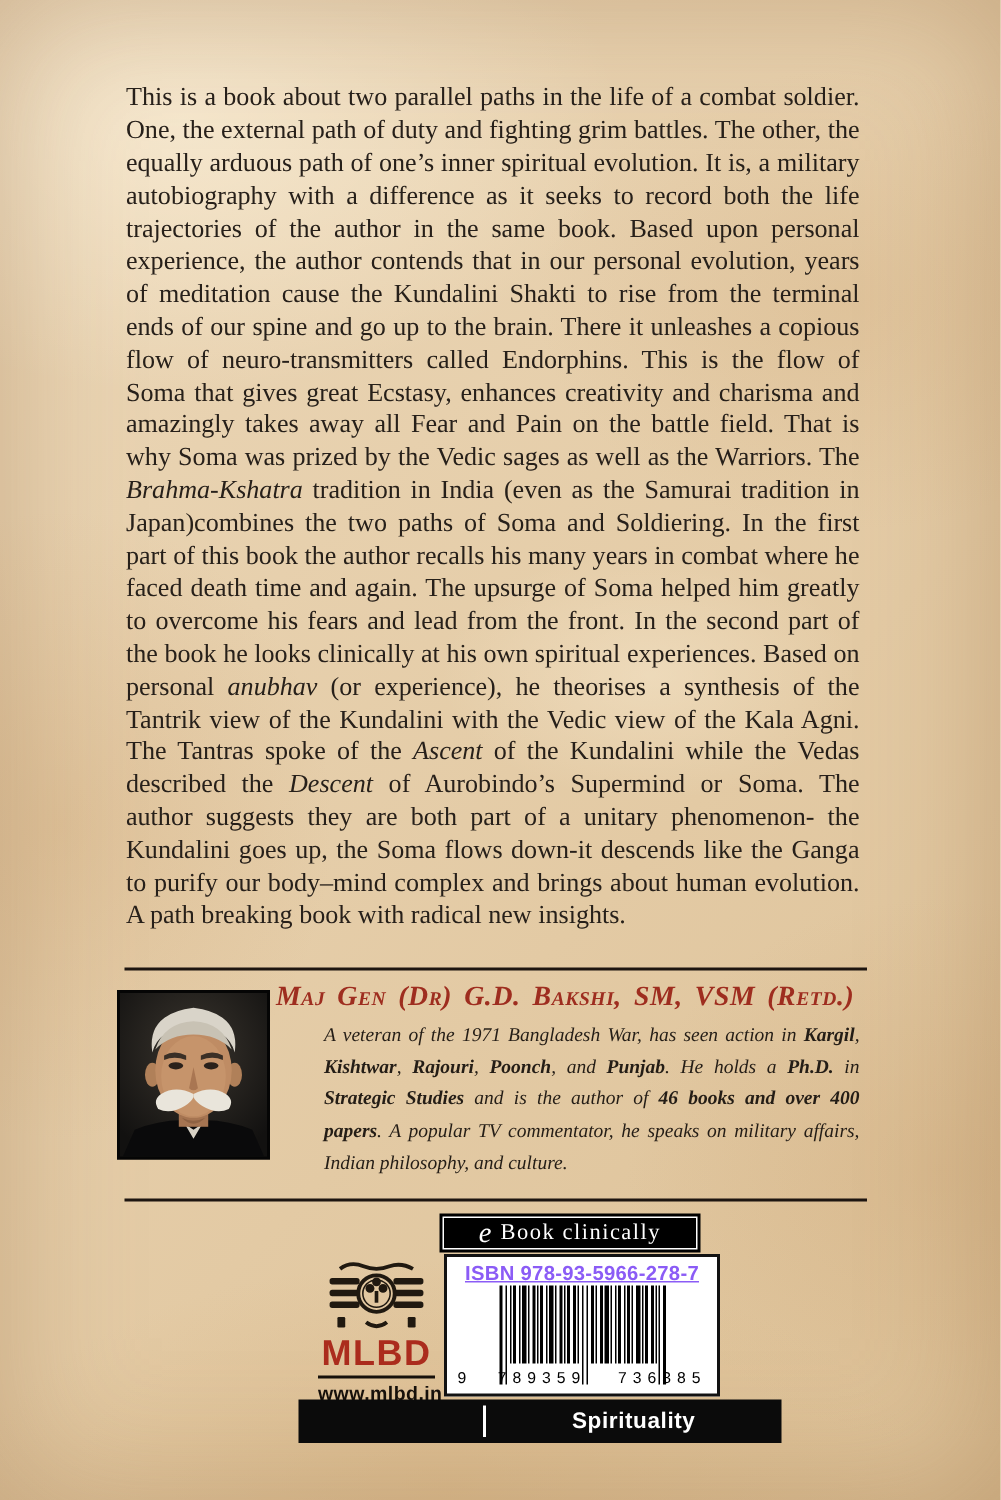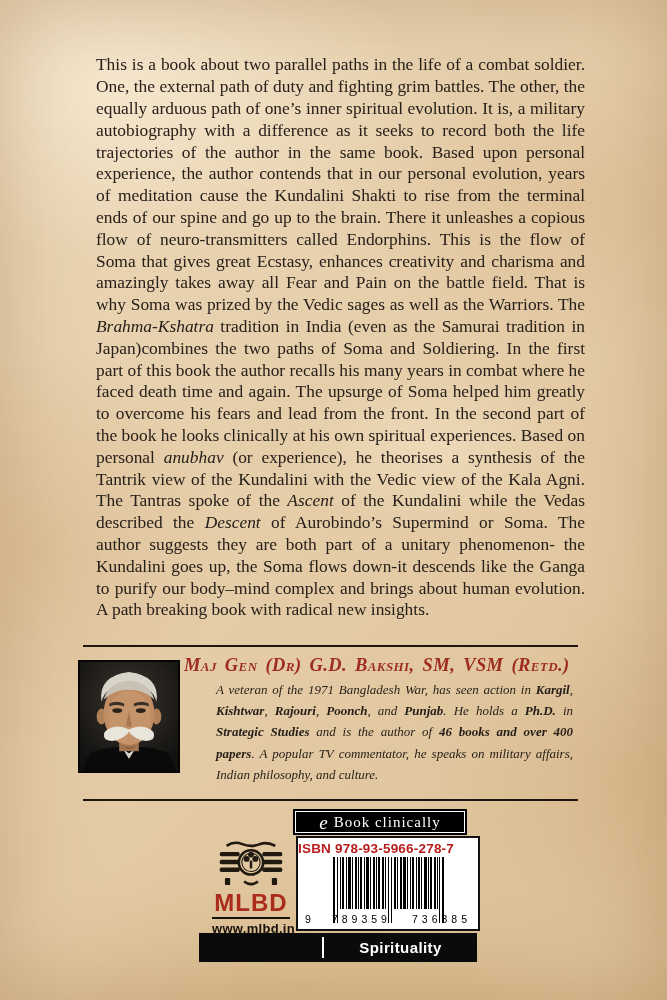--- a/index.html
+++ b/index.html
@@ -19,21 +19,20 @@
       linear-gradient(135deg,#ecd8b9 0%, #e3caa4 60%, #dcc096 100%);
     box-shadow: inset 0 0 90px rgba(150,108,62,0.38);
     overflow:hidden;
   }
   
   .synopsis{
     position:absolute;left:84px;top:37px;width:489px;
     font-size:17.4px;line-height:21.8px;
     text-align:justify;text-justify:inter-word;
     color:#27201a;
-    margin-left:12px;
   }
   .synopsis .it{font-style:italic;}
   
   .rule{position:absolute;left:83px;width:495px;height:2px;background:#1d1510;}
   .rule-top{top:645px;}
   .rule-bottom{top:799px;}
   .photo{
     position:absolute;left:78px;top:660px;width:102px;height:113px;
     background:#0e0d0c;border:2px solid #050505;box-sizing:border-box;
   }
@@ -60,22 +59,23 @@
     color:#fff;font-size:15px;letter-spacing:1px;
   }
   .e-glyph{font-style:italic;font-size:19px;margin-right:5px;line-height:1;}
   
   .barcode-box{
     position:absolute;left:296px;top:836px;width:184px;height:95px;
     background:#fff;border:2px solid #121212;box-sizing:border-box;
   }
   .isbn-text{
     font-family:"Liberation Sans", sans-serif;font-weight:bold;
-    font-size:13.5px;margin-top:3px;color:#b91c1c;
+    font-size:13.5px;text-align:center;margin-top:3px;color:#8b5cf6;
     letter-spacing:0.2px;
+    text-decoration:underline;
   }
   .barcode{
     position:relative;height:68px;margin:1px 7px 0;
   }
   .bars{
     display:flex;align-items:flex-start;justify-content:center;height:100%;
   }
   .bars div{background:#000;}
   .barcode-digits{
     position:absolute;left:0;right:0;bottom:0;
@@ -92,21 +92,21 @@
     font-family:"Liberation Sans", sans-serif;font-weight:bold;
     font-size:24px;line-height:1.0;letter-spacing:1px;color:#ab2c1d;
   }
   .mlbd-rule{height:2px;background:#16100a;margin:2px 0 2px;}
   .mlbd-url{
     font-family:"Liberation Sans", sans-serif;font-weight:bold;
     font-size:13px;color:#16100a;letter-spacing:0.3px;
   }
   
   .category-bar{
-    position:absolute;left:199px;top:933px;width:278px;height:29px;
+    position:absolute;left:199px;top:933px;width:322px;height:29px;
     background:#0b0b0b;
   }
   .category-divider{
     position:absolute;left:123px;top:4px;width:2px;height:21px;background:#ffffff;
   }
   .category-label{
     position:absolute;left:125px;right:0;top:0;height:100%;
     display:flex;align-items:center;justify-content:center;
     color:#fff;font-family:"Liberation Sans", sans-serif;
     font-weight:bold;font-size:15px;letter-spacing:0.4px;

